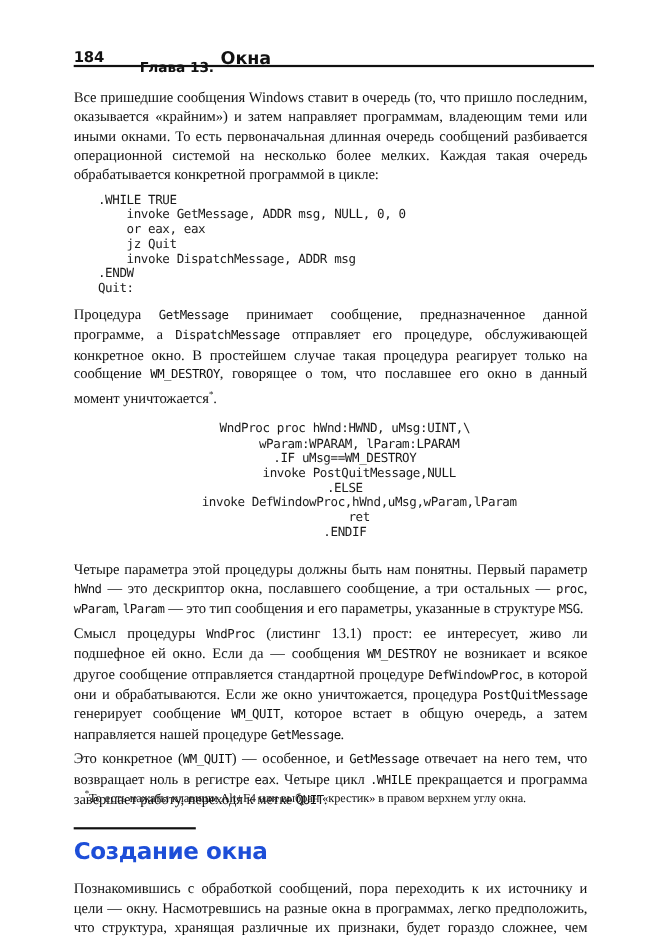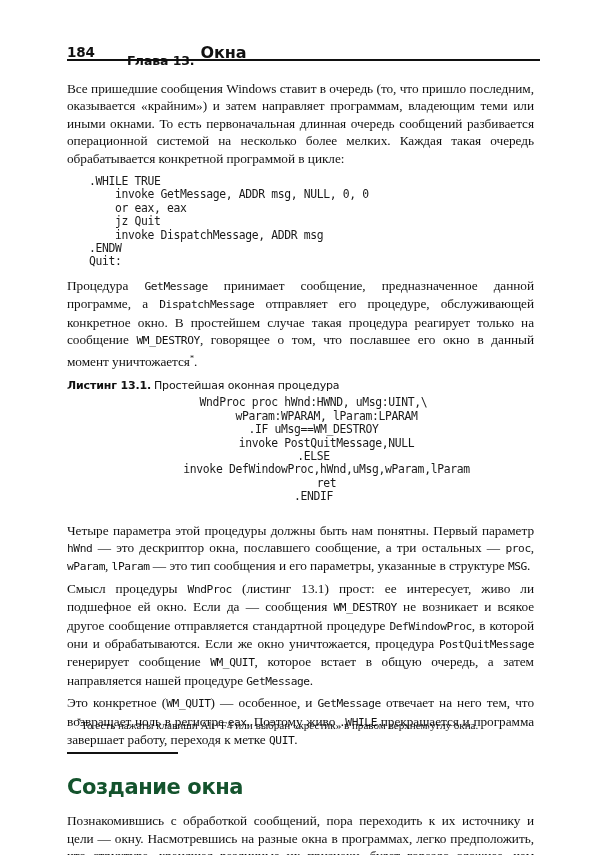--- a/index.html
+++ b/index.html
@@ -111,21 +111,21 @@
   .listing-caption .num { font-weight: bold; }
   .listing-caption .cap { font-weight: normal; margin-left: 3px; }
 
   
   h2.section {
     margin: 0;
     font-family: "DejaVu Sans", "Liberation Sans", sans-serif;
     font-weight: bold;
     font-size: 21px;
     letter-spacing: -0.4px;
-    color: #14532d;
+    color: #1d4ed8;
   }
 
   
   .footnote-rule {
     position: absolute;
     left: 67px;
     top: 752px;
     width: 111px;
     height: 2px;
     background: #111111;
@@ -173,44 +173,41 @@
     invoke DispatchMessage, ADDR msg
 .ENDW
 Quit:</pre>
 
     <div class="gap-s"></div>
 
     <p class="body"><span>Процедура </span><code>GetMessage</code><span> принимает сообщение, предназначенное данной программе, а </span><code>DispatchMessage</code><span> отправляет его процедуре, обслуживающей конкретное окно. В простейшем случае такая процедура реагирует только на сообщение </span><code>WM_DESTROY</code><span>, говорящее о том, что пославшее его окно в данный момент уничтожается</span><sup class="fn-ref">*</sup><span>.</span></p>
 
     <div class="gap-m"></div>
 
-    <div class="listing-caption">
-      <span class="num">Листинг 13.1.</span><span class="cap">Простейшая оконная процедура</span>
-    </div>
 
     <pre class="listing indent2">WndProc proc hWnd:HWND, uMsg:UINT,\
     wParam:WPARAM, lParam:LPARAM
 .IF uMsg==WM_DESTROY
     invoke PostQuitMessage,NULL
 .ELSE
     invoke DefWindowProc,hWnd,uMsg,wParam,lParam
     ret
 .ENDIF</pre>
 
     <div class="gap-l"></div>
 
     <p class="body"><span>Четыре параметра этой процедуры должны быть нам понятны. Первый параметр </span><code>hWnd</code><span> — это дескриптор окна, пославшего сообщение, а три остальных — </span><code>proc</code><span>, </span><code>wParam</code><span>, </span><code>lParam</code><span> — это тип сообщения и его параметры, указанные в структуре </span><code>MSG</code><span>.</span></p>
 
     <div class="gap-s"></div>
 
     <p class="body"><span>Смысл процедуры </span><code>WndProc</code><span> (листинг 13.1) прост: ее интересует, живо ли подшефное ей окно. Если да — сообщения </span><code>WM_DESTROY</code><span> не возникает и всякое другое сообщение отправляется стандартной процедуре </span><code>DefWindowProc</code><span>, в которой они и обрабатываются. Если же окно уничтожается, процедура </span><code>PostQuitMessage</code><span> генерирует сообщение </span><code>WM_QUIT</code><span>, которое встает в общую очередь, а затем направляется нашей процедуре </span><code>GetMessage</code><span>.</span></p>
 
     <div class="gap-s"></div>
 
-    <p class="body"><span>Это конкретное (</span><code>WM_QUIT</code><span>) — особенное, и </span><code>GetMessage</code><span> отвечает на него тем, что возвращает ноль в регистре </span><code>eax</code><span>. Поэтому живо </span><code>.WHILE</code><span> прекращается и программа завершает работу, переходя к метке </span><code>QUIT</code><span>.</span></p>
+    <p class="body"><span>Это конкретное (</span><code>WM_QUIT</code><span>) — особенное, и </span><code>GetMessage</code><span> отвечает на него тем, что возвращает ноль в регистре </span><code>eax</code><span>. Четыре цикл </span><code>.WHILE</code><span> прекращается и программа завершает работу, переходя к метке </span><code>QUIT</code><span>.</span></p>
 
     <div style="height:26px"></div>
 
     <h2 class="section">Создание окна</h2>
 
     <div style="height:13px"></div>
 
     <p class="body">Познакомившись с обработкой сообщений, пора переходить к их источнику и цели — окну. Насмотревшись на разные окна в программах, легко предположить, что структура, хранящая различные их признаки, будет гораздо сложнее, чем структура для сообщений.</p>
 
   </div>

